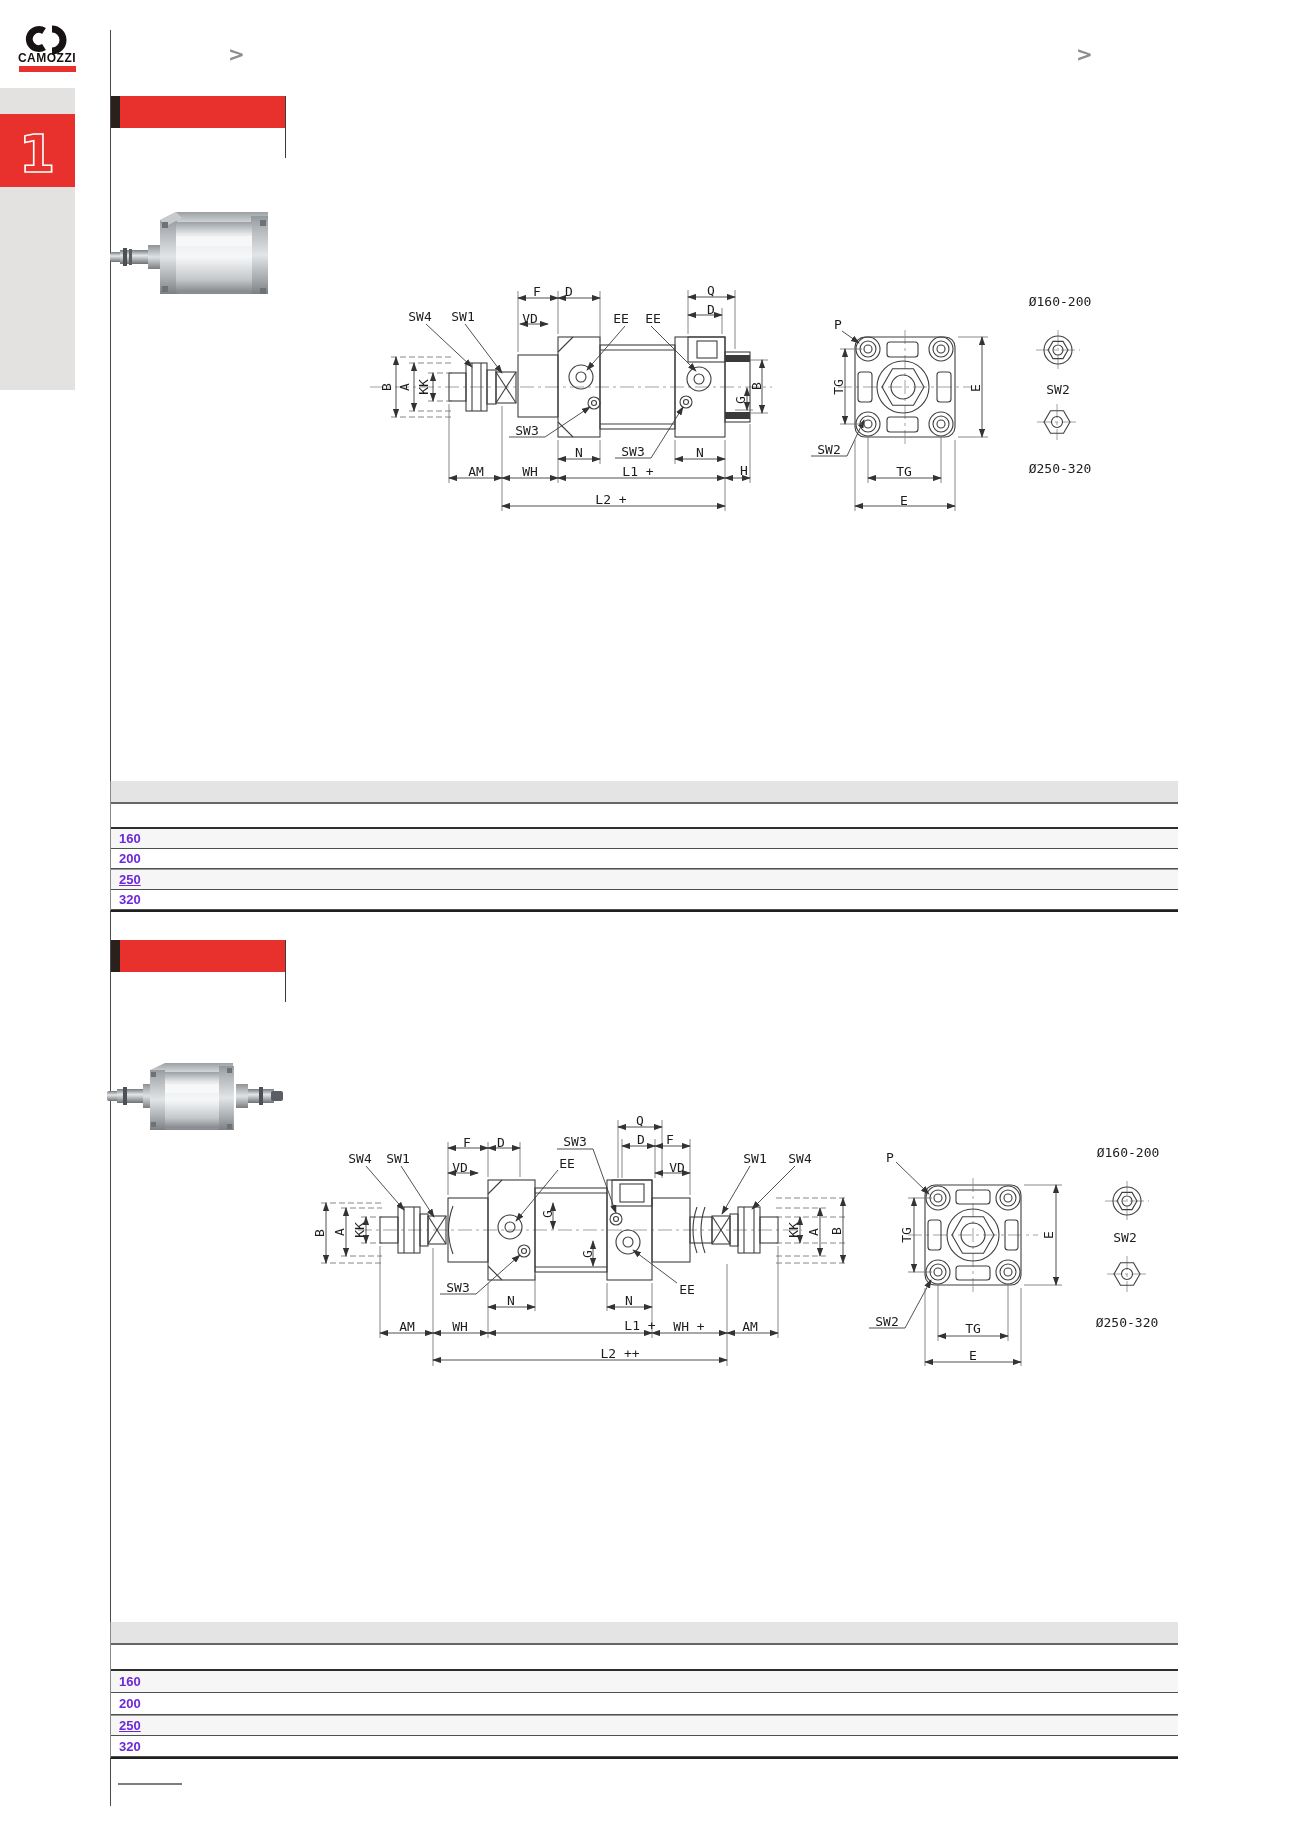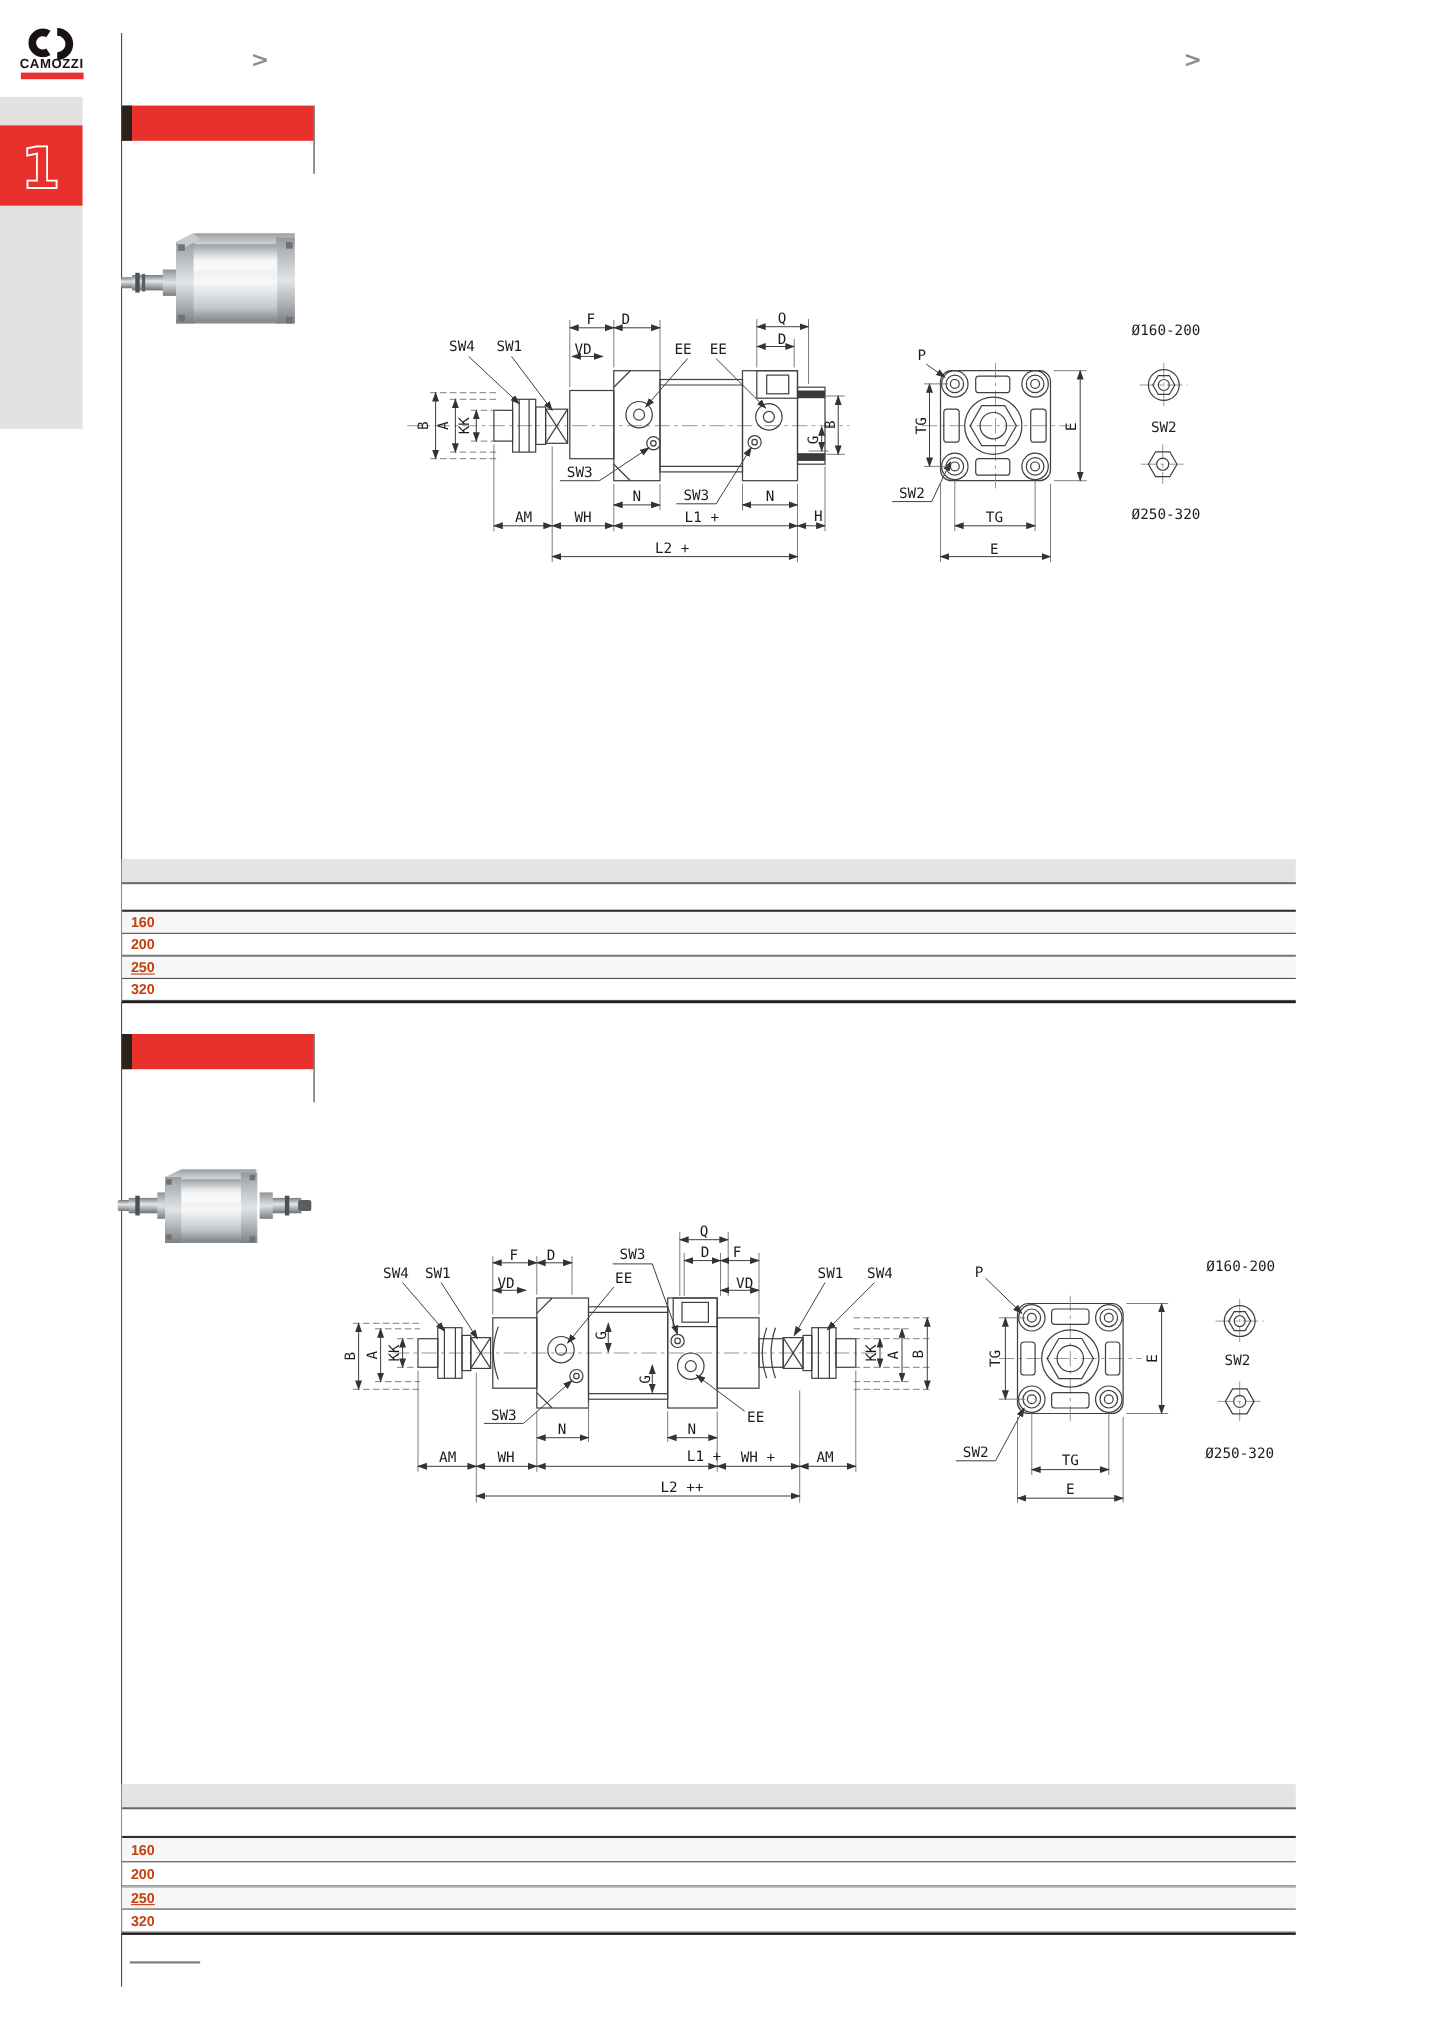--- a/index.html
+++ b/index.html
@@ -17,21 +17,21 @@
   .side-tab{position:absolute;left:0;top:114px;width:75px;height:73px;background:var(--red);}
   .redbar{position:absolute;left:111px;width:174px;height:32px;background:var(--red);}
   .redbar .chip{position:absolute;left:0;top:0;width:9px;height:32px;background:#2a211c;}
   .bar-tail{position:absolute;left:285px;width:1px;height:62px;background:#3a3a3a;}
   
   .dtable{position:absolute;left:110px;width:1067px;border-bottom:2px solid #1f1f1f;
           border-left:1px solid #8a8a8a;}
   .thead{height:21px;background:#e4e4e4;border-bottom:2px solid #666;}
   .spacer-row{height:23px;background:#fff;border-bottom:2px solid #2e2e2e;}
   .trow{height:19px;display:flex;align-items:center;padding-left:8px;
-        font-weight:bold;font-size:13px;color:#c2410c;border-bottom:1px solid #4f4f4f;}
+        font-weight:bold;font-size:13px;color:#6d28d9;border-bottom:1px solid #4f4f4f;}
   .trow.alt{background:#f6f6f6;}
   .trow.gtop{border-top:1px solid #9a9a9a;text-decoration:underline;}
   .footnote-rule{position:absolute;left:118px;top:1783px;width:64px;height:2px;background:#7d7d7d;}
   
   svg{position:absolute;overflow:visible;}
   .s{fill:none;stroke:#3f3f3f;stroke-width:1.1;}
   .f{fill:#3a3a3a;stroke:none;}
   .cl{fill:none;stroke:#8a8a8a;stroke-width:.8;stroke-dasharray:14 4 3 4;}
   .ext{stroke:#6b6b6b;stroke-width:.8;fill:none;}
   .extd{stroke:#6b6b6b;stroke-width:.8;fill:none;stroke-dasharray:6 3;}

